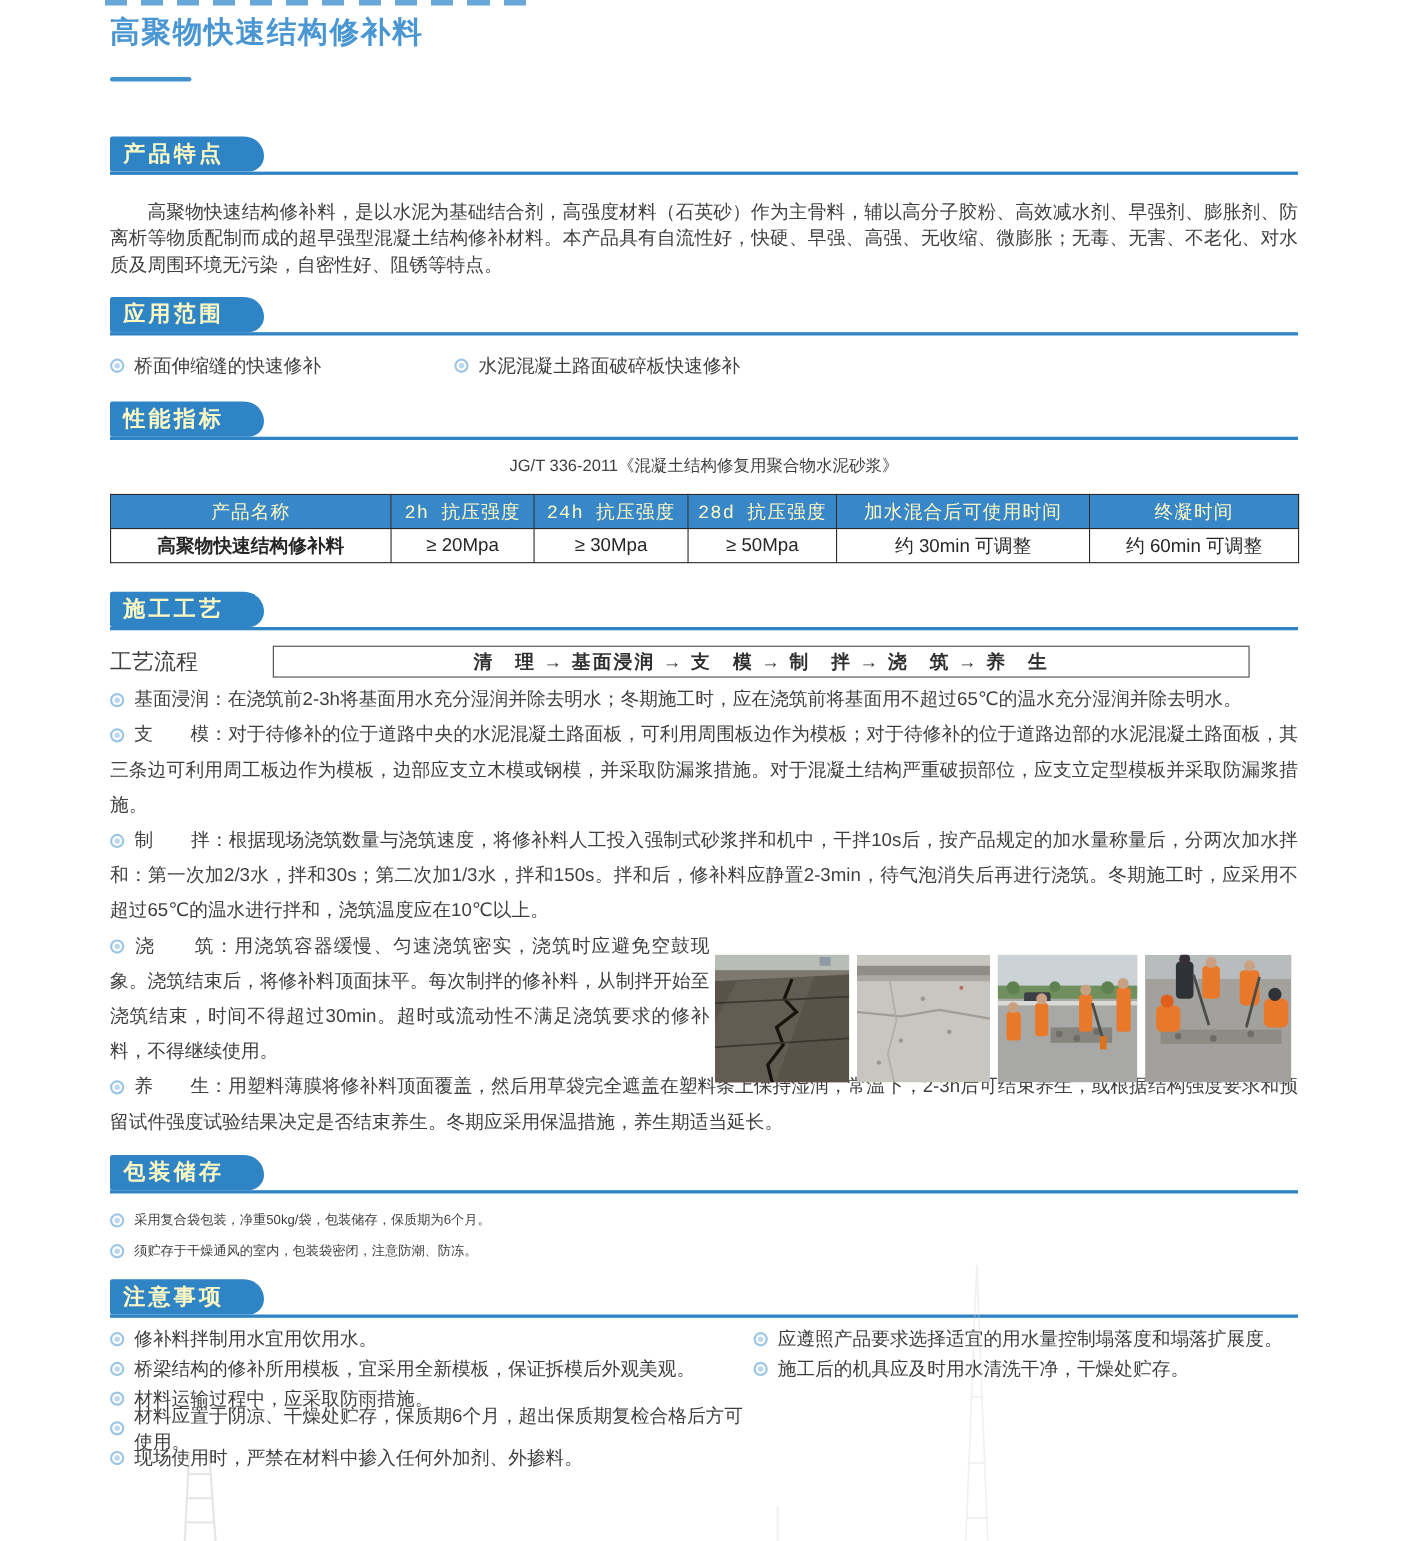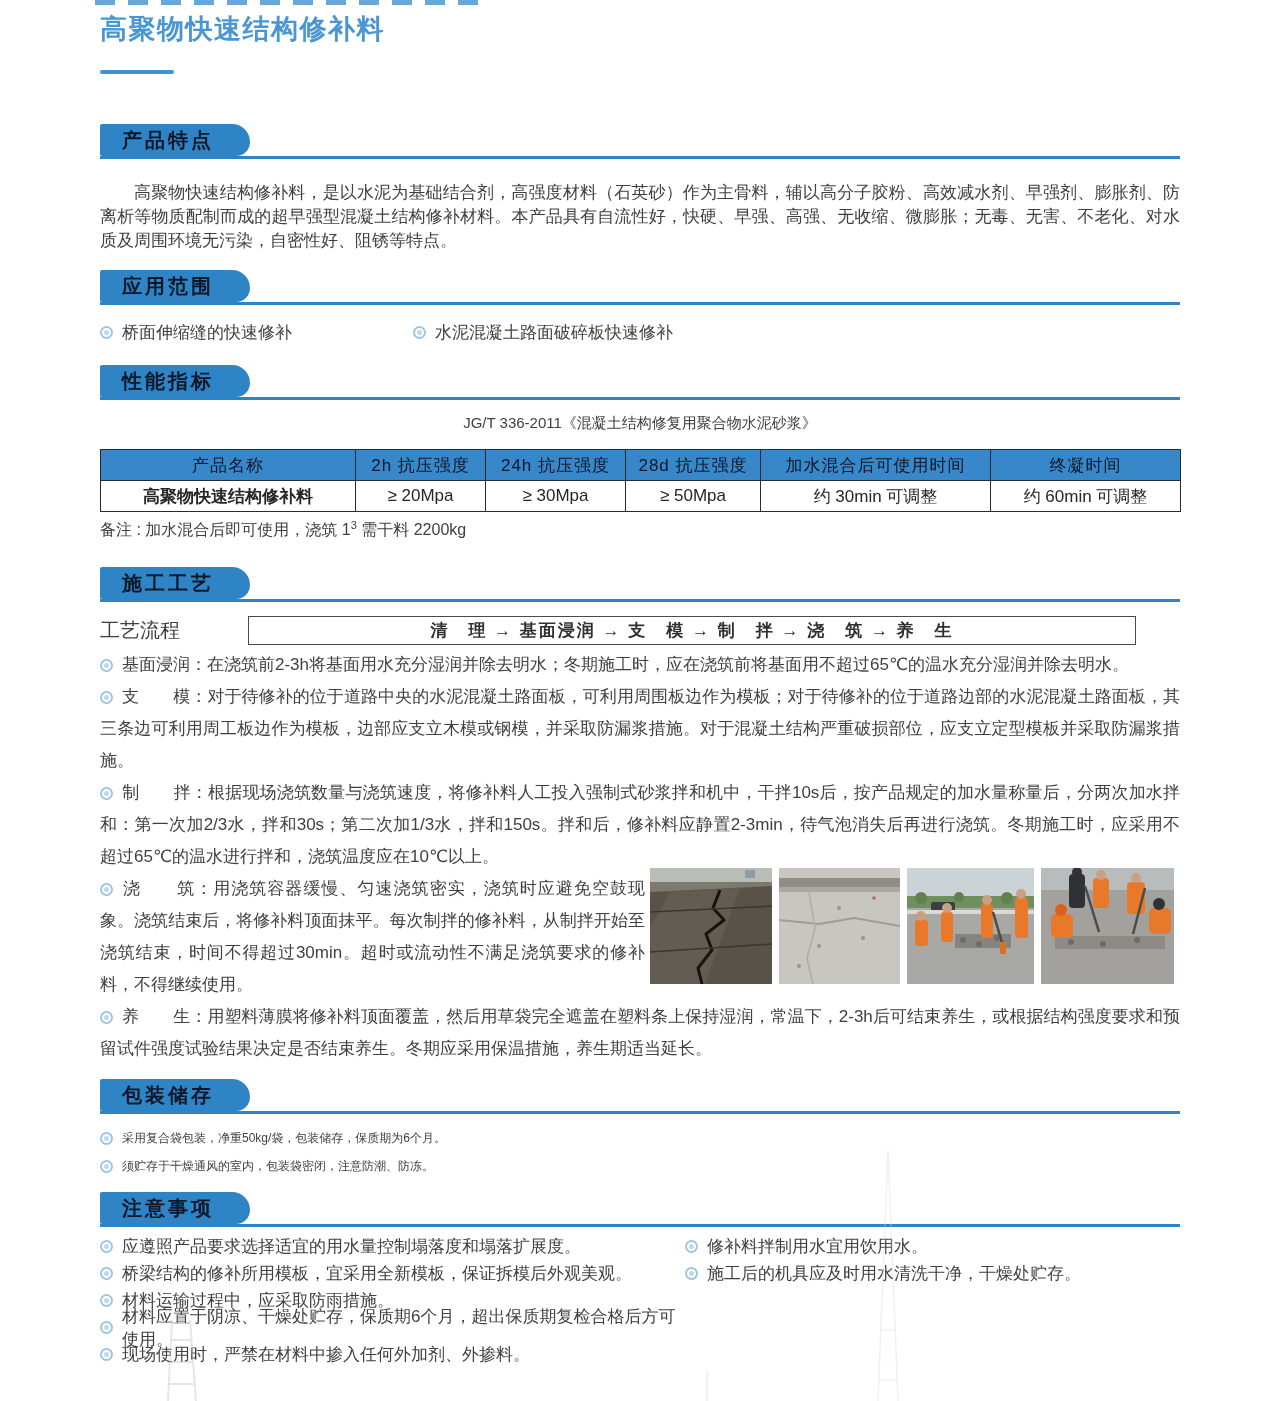--- a/index.html
+++ b/index.html
@@ -16,44 +16,44 @@
     background:repeating-linear-gradient(90deg,#4d97d0 0 20px,rgba(255,255,255,0) 20px 33px);
     opacity:.85;
   }
 
   h1.title{ margin-top:12px; font-size:27px; line-height:34px; font-weight:bold;
     color:#4a96d2; letter-spacing:1.5px; }
   .title-line{ margin-top:24px; width:74px; height:4px; background:#4292cf; border-radius:2px; }
 
   .sec{ border-bottom:3px solid #2f84c5; width:100%; }
   .badge{
-    display:inline-block; background:#2f84c5; color:#0f172a;
+    display:inline-block; background:#2f84c5; color:#fef9c3;
     font-size:20px; font-weight:bold; letter-spacing:3px;
-    line-height:22px; padding:5px 36px 5px 22px;
+    line-height:22px; padding:5px 36px 5px 12px;
     border-radius:2px 18px 14px 2px;
   }
   .sec1{ margin-top:50px; } .sec2{ margin-top:17px; } .sec3{ margin-top:21px; }
   .sec4{ margin-top:26px; } .sec5{ margin-top:14px; } .sec6{ margin-top:12px; }
 
   .para{ margin-top:22px; font-size:17px; line-height:24px; text-align:justify;
     text-indent:2em; color:#3f3f3f; }
 
   .dot{ width:13px; height:13px; border:2px solid #9cc6e4; border-radius:50%;
     display:inline-block; position:relative; vertical-align:-2px; margin-right:9px; flex:none; }
   .dot::after{ content:""; position:absolute; inset:2px; background:#bcd8ee; border-radius:50%; }
 
   .apps{ margin-top:15px; display:flex; font-size:17px; color:#3f3f3f; height:24px; align-items:flex-end; }
   .app-item{ display:flex; align-items:center; }
   .app-item:first-child{ width:313px; }
 
   .standard{ margin-top:14px; height:23px; text-align:center; font-size:15px; color:#3f3f3f; }
 
   table.perf{ margin-top:12px; width:100%; border-collapse:collapse; table-layout:fixed; }
   table.perf th, table.perf td{ border:1px solid #2b2b2b; text-align:center; font-size:17px; }
-  table.perf th{ background:#3787c9; color:#0f172a; font-weight:normal; height:31px; letter-spacing:1px; }
+  table.perf th{ background:#3787c9; color:#fef9c3; font-weight:normal; height:31px; letter-spacing:1px;font-family:Liberation Mono, monospace; }
   table.perf td{ background:#ffffff; color:#262626; height:31px; }
   table.perf td.first{ font-weight:bold; }
 
   .note{ margin-top:7px; height:22px; font-size:16px; color:#3f3f3f; }
   .note sup{ font-size:11px; }
 
   .flowrow{ margin-top:13px; display:flex; align-items:center; height:30px; }
   .flowlbl{ font-size:20px; color:#3f3f3f; width:148px; flex:none; }
   .flowbox{ width:888px; height:29px; border:1px solid #4a4a4a; text-align:center;
     line-height:27px; font-size:17px; font-weight:600; letter-spacing:2px; color:#2f2f2f; }
@@ -137,23 +137,20 @@
           <td class="first">高聚物快速结构修补料</td>
           <td>≥ 20Mpa</td>
           <td>≥ 30Mpa</td>
           <td>≥ 50Mpa</td>
           <td>约 30min 可调整</td>
           <td>约 60min 可调整</td>
         </tr>
       </tbody>
     </table>
 
-    <div class="note">
-      <span>备注 : 加水混合后即可使用，浇筑 1</span><sup>3</sup><span> 需干料 2200kg</span>
-    </div>
 
     <div class="sec sec4">
       <span class="badge">施工工艺</span>
     </div>
     <div class="flowrow">
       <span class="flowlbl">工艺流程</span>
       <div class="flowbox">清　理 → 基面浸润 → 支　模 → 制　拌 → 浇　筑 → 养　生</div>
     </div>
 
     <div class="steps">
@@ -251,25 +248,25 @@
         <span>须贮存于干燥通风的室内，包装袋密闭，注意防潮、防冻。</span>
       </div>
     </div>
 
     <div class="sec sec6">
       <span class="badge">注意事项</span>
     </div>
     <div class="ngrid">
       <div class="row">
         <span class="dot"></span>
+        <span>修补料拌制用水宜用饮用水。</span>
+      </div>
+      <div class="row">
+        <span class="dot"></span>
         <span>应遵照产品要求选择适宜的用水量控制塌落度和塌落扩展度。</span>
-      </div>
-      <div class="row">
-        <span class="dot"></span>
-        <span>修补料拌制用水宜用饮用水。</span>
       </div>
       <div class="row">
         <span class="dot"></span>
         <span>桥梁结构的修补所用模板，宜采用全新模板，保证拆模后外观美观。</span>
       </div>
       <div class="row">
         <span class="dot"></span>
         <span>施工后的机具应及时用水清洗干净，干燥处贮存。</span>
       </div>
       <div class="row">

